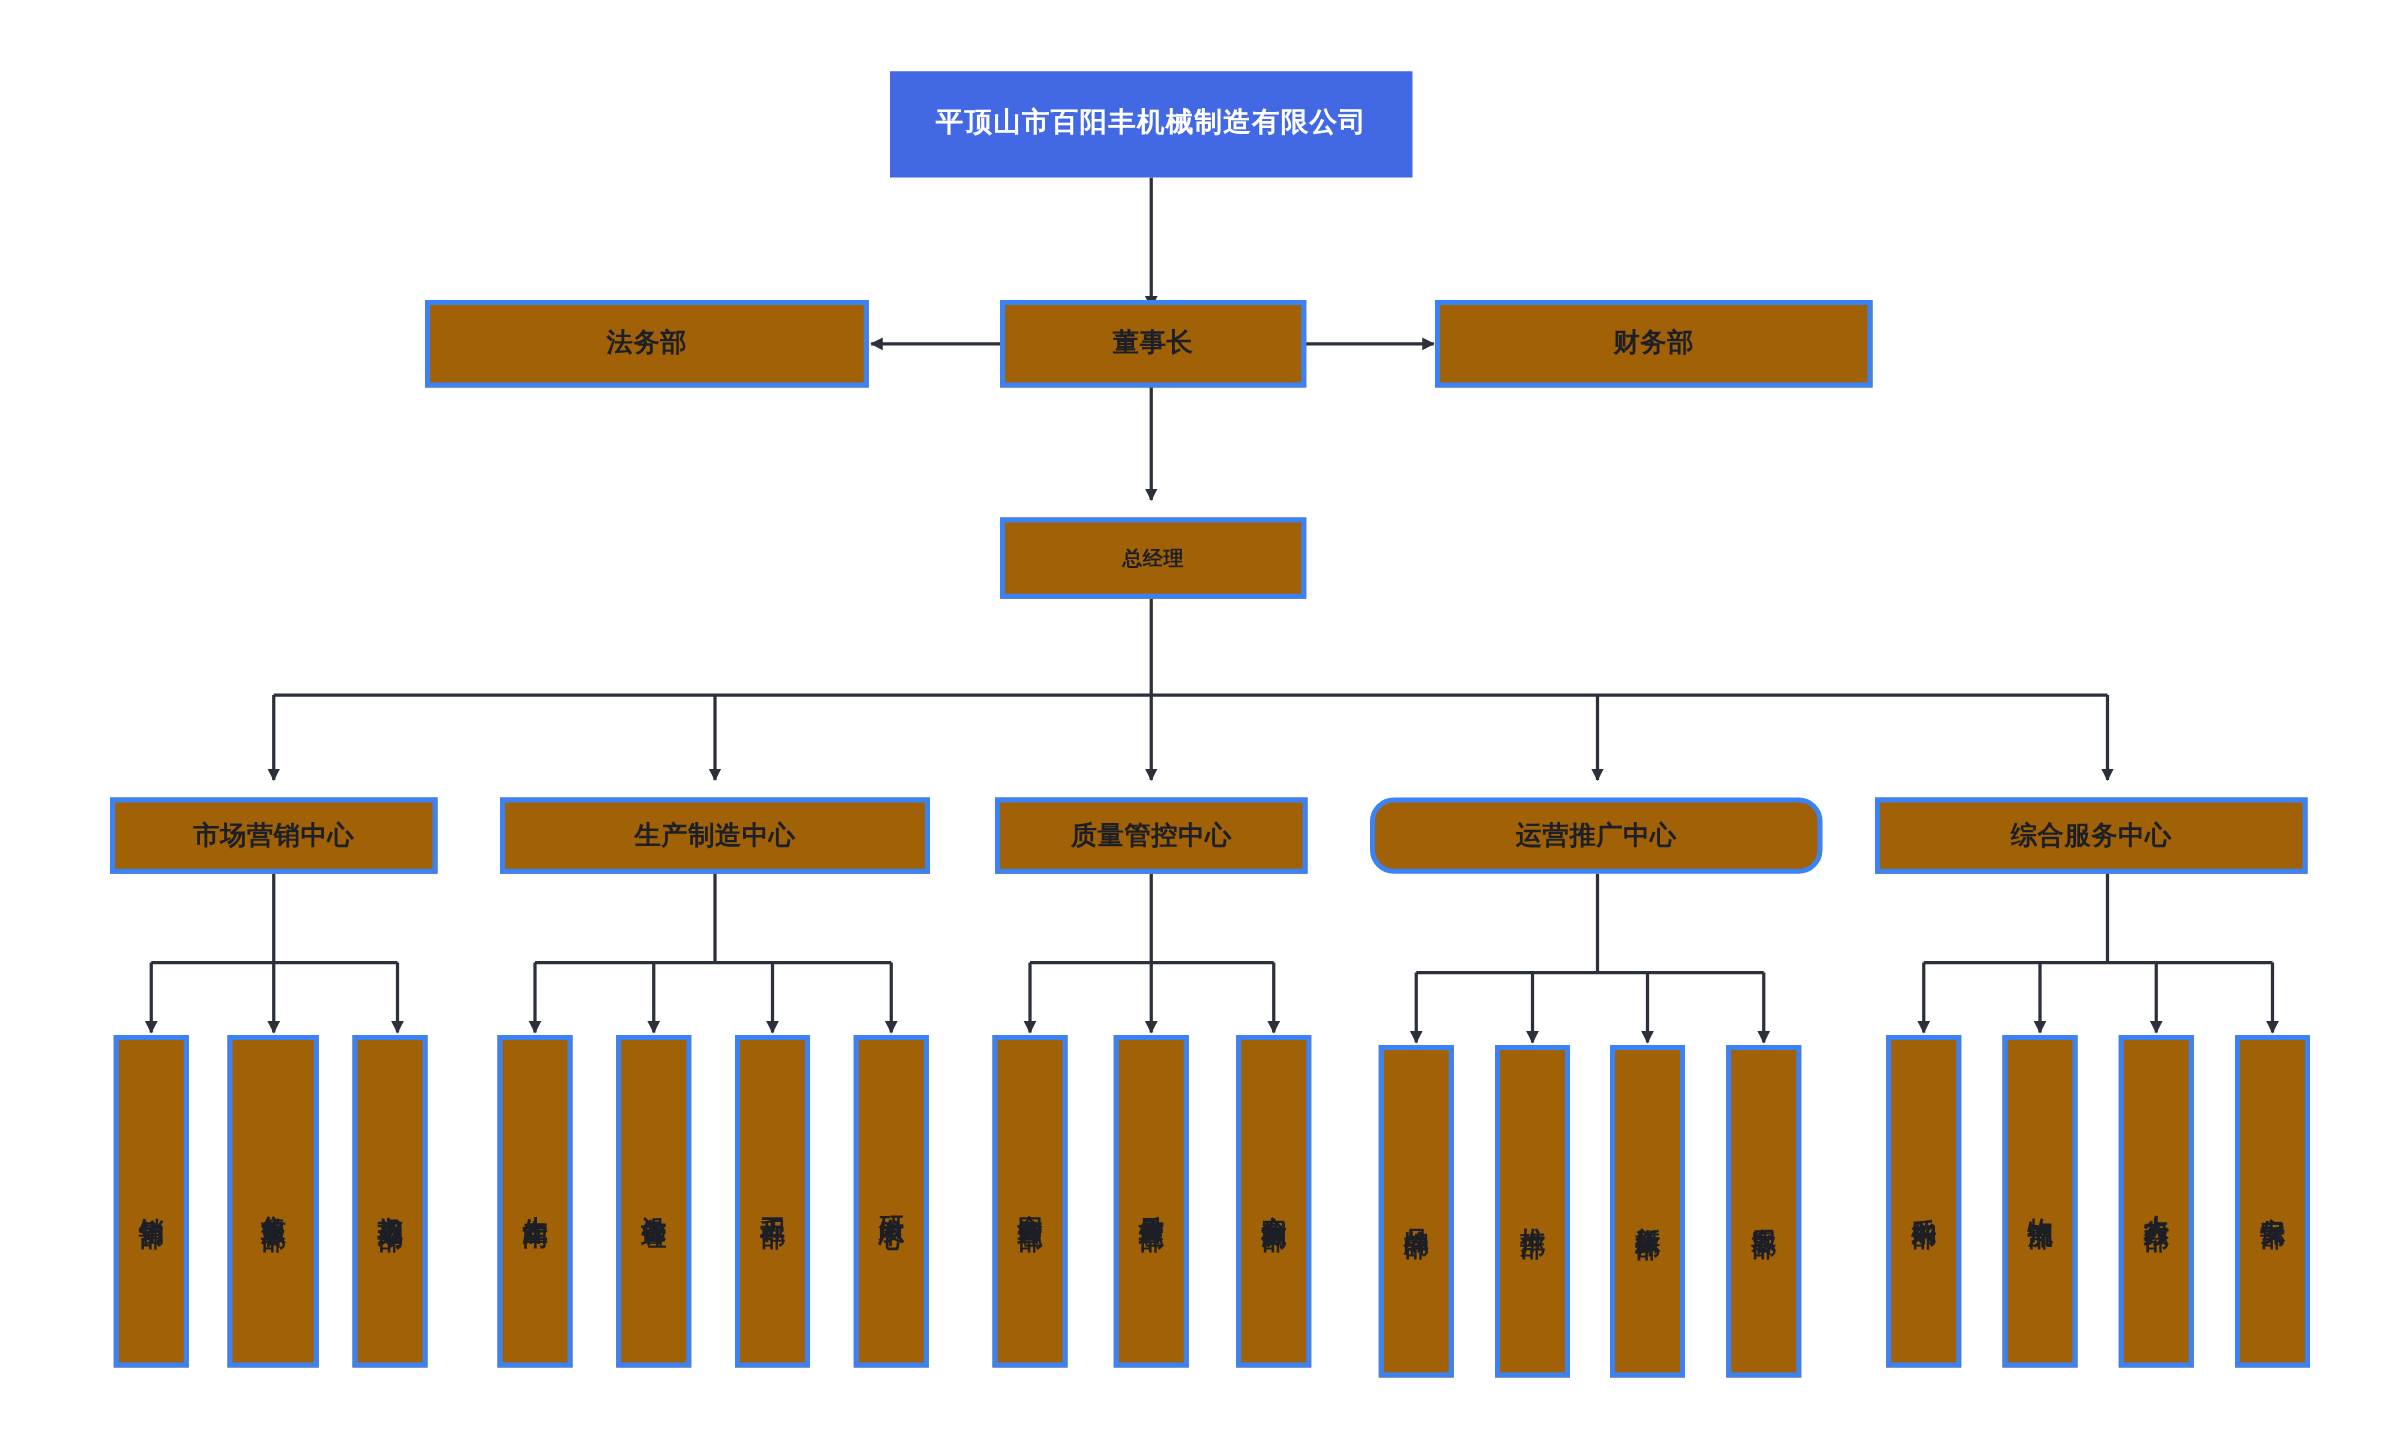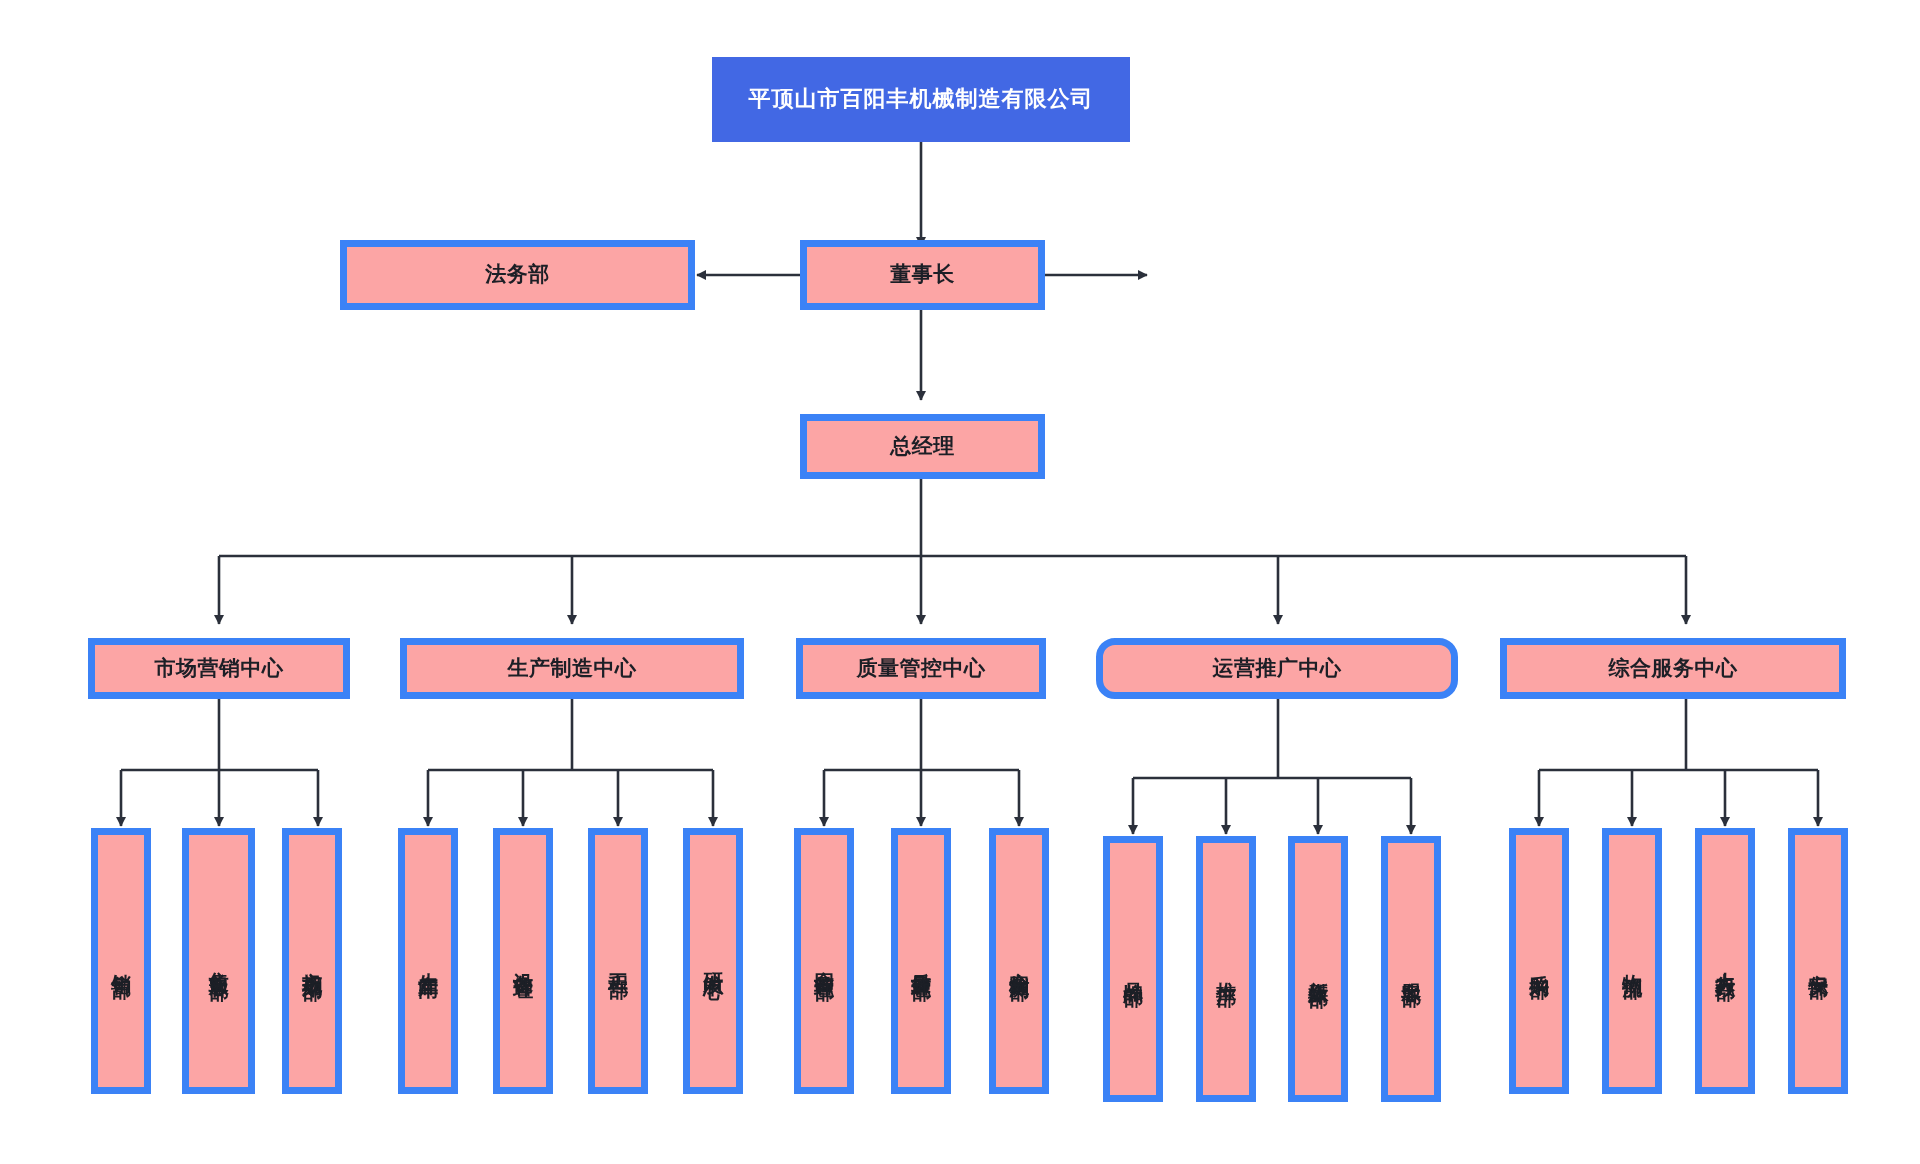--- a/index.html
+++ b/index.html
@@ -27,41 +27,41 @@
     width: 1920px;
     height: 1164px;
     pointer-events: none;
   }
   .node {
     position: absolute;
     box-sizing: border-box;
     display: flex;
     align-items: center;
     justify-content: center;
-    background: #fca5a5;
-    border: 7px solid #3b82f6;
+    background: #a16207;
+    border: 4px solid #3b82f6;
     text-align: center;
   }
   .node .label {
     font-weight: bold;
     color: #1c1f26;
     line-height: 1.22;
     letter-spacing: 0.5px;
   }
   .node.root {
     background: #4268e4;
     border: none;
   }
   .node.root .label {
     color: #ffffff;
     font-size: 22px;
     letter-spacing: 1px;
   }
   .node.level2 .label { font-size: 21px; }
-  .node.level3 .label { font-size: 21px; }
+  .node.level3 .label { font-size: 16px; }
   .node.center .label { font-size: 21px; }
   .node.leaf {
     align-items: center;
     justify-content: center;
   }
   .node.leaf .label {
     font-size: 20px;
     writing-mode: vertical-rl;
     text-orientation: upright;
     line-height: 1.28;
@@ -143,20 +143,23 @@
   </div>
 
   <div class="node level2" style="left:340px; top:240px; width:355px; height:70px;">
     <span class="label">法务部</span>
   </div>
 
   <div class="node level2" style="left:800px; top:240px; width:245px; height:70px;text-align:right;">
     <span class="label">董事长</span>
   </div>
 
+  <div class="node level2" style="left:1148px; top:240px; width:350px; height:70px;">
+    <span class="label">财务部</span>
+  </div>
 
   <div class="node level3" style="left:800px; top:414px; width:245px; height:65px;">
     <span class="label">总经理</span>
   </div>
 
   <div class="node center" style="left:400px; top:638px; width:344px; height:61px;">
     <span class="label">生产制造中心</span>
   </div>
 
   <div class="node center" style="left:88px; top:638px; width:262px; height:61px;">

